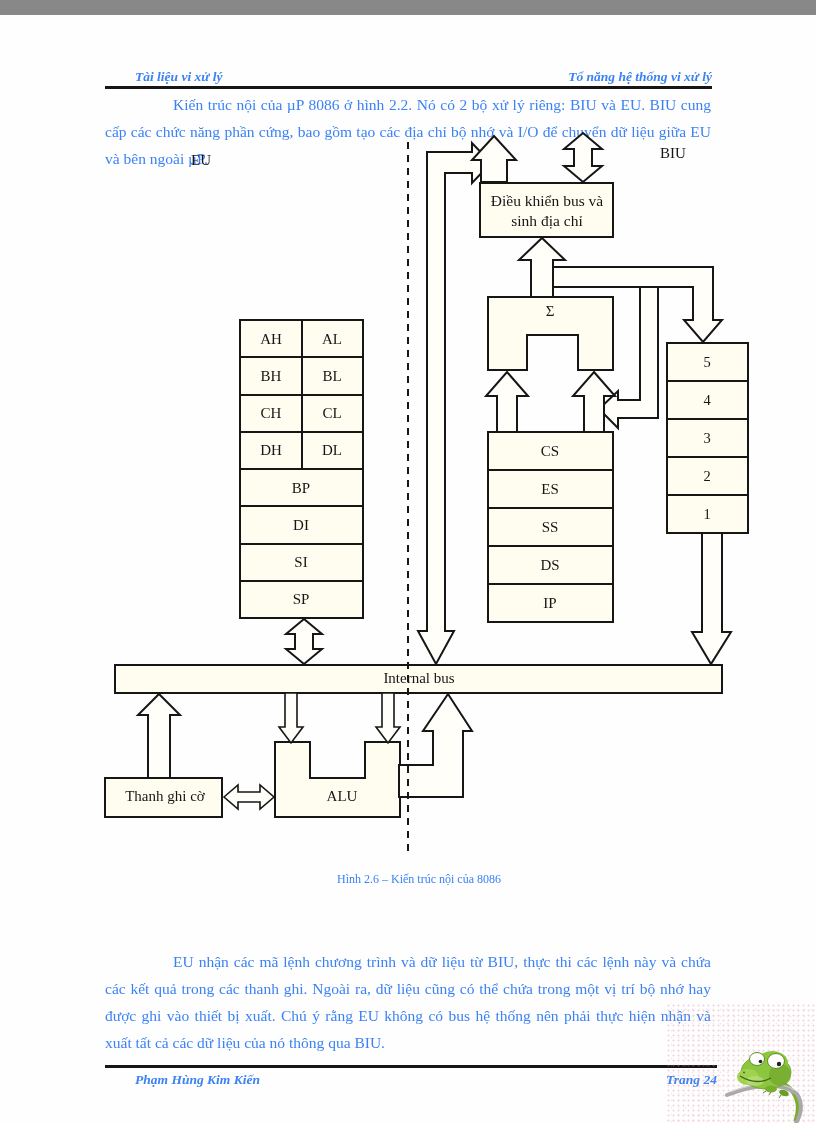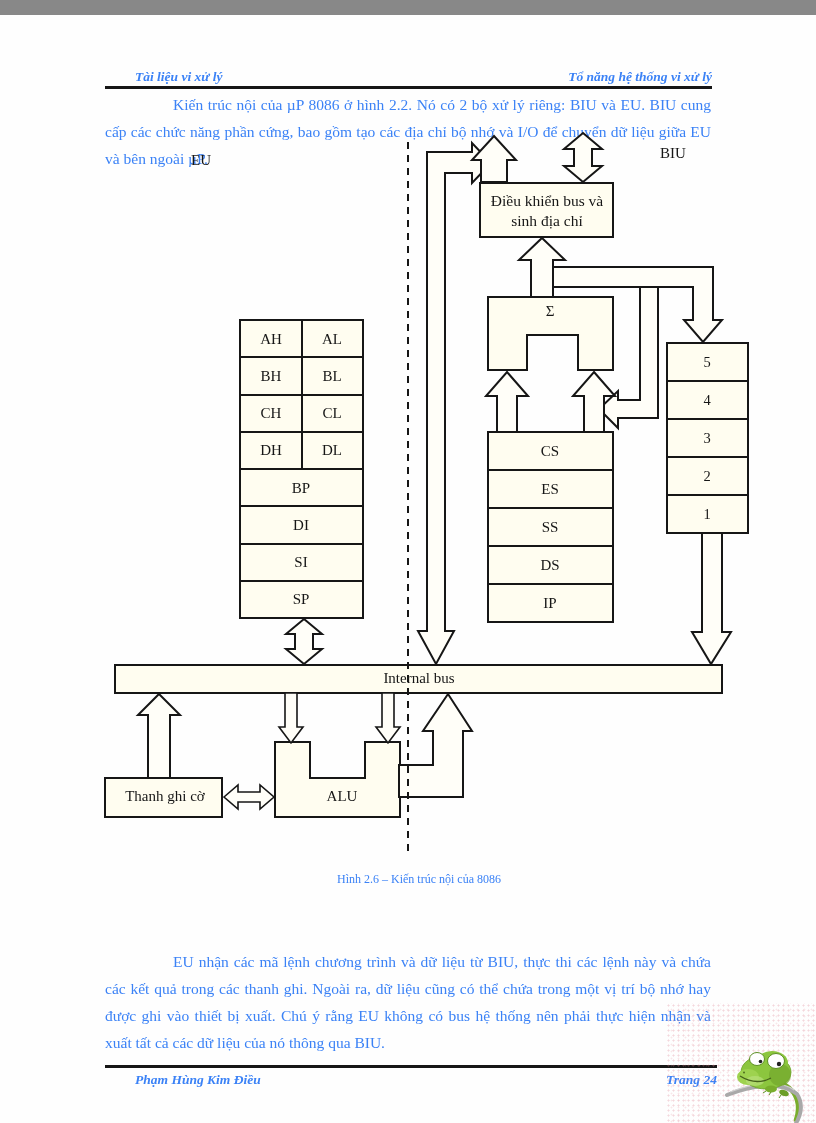--- a/index.html
+++ b/index.html
@@ -151,21 +151,21 @@
     <text x="165" y="786" font-size="15" text-anchor="middle">Thanh ghi cờ</text>
   </svg>
 
   <div class="abs caption" style="left:337px;top:857px;">Hình 2.6 – Kiến trúc nội của 8086</div>
 
   <div class="abs para" style="left:105px;top:933px;width:606px;">
     <p>EU nhận các mã lệnh chương trình và dữ liệu từ BIU, thực thi các lệnh này và chứa các kết quả trong các thanh ghi. Ngoài ra, dữ liệu cũng có thể chứa trong một vị trí bộ nhớ hay được ghi vào thiết bị xuất. Chú ý rằng EU không có bus hệ thống nên phải thực hiện nhận và xuất tất cả các dữ liệu của nó thông qua BIU.</p>
   </div>
 
   <div class="abs rule" style="left:105px;top:1050px;width:612px;"></div>
-  <div class="abs hf" style="left:135px;top:1057px;">Phạm Hùng Kim Điều</div>
+  <div class="abs hf" style="left:135px;top:1057px;">Phạm Hùng Kim Kiến</div>
   <div class="abs hf" style="right:99px;top:1057px;">Trang 24</div>
 
   <div class="abs speckle" style="right:0;bottom:0;width:150px;height:135px;"></div>
 
   <svg class="abs" style="left:700px;top:1020px;" width="116" height="103" viewBox="700 1020 116 103">
 
     <path d="M785,1070 C797,1077 801,1090 796,1105" stroke="#79ad2c" stroke-width="4.5" fill="none" stroke-linecap="round"></path>
 
     <path d="M727,1080 C755,1069 782,1067 797,1079 C804,1090 801,1103 792,1114" stroke="#a9a9a9" stroke-width="4" fill="none" stroke-linecap="round"></path>
     <path d="M730,1077 C756,1067 780,1065 794,1075" stroke="#cfcfcf" stroke-width="1.2" fill="none"></path>

